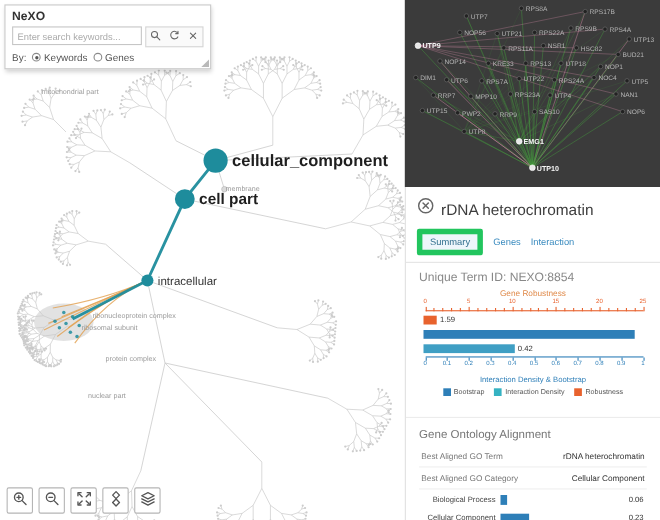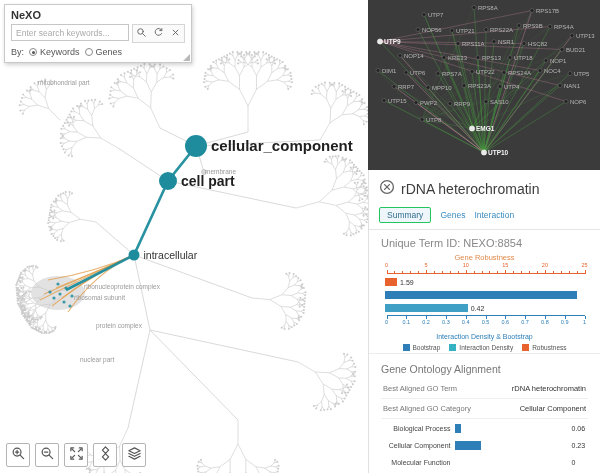--- a/index.html
+++ b/index.html
@@ -41,40 +41,40 @@
   #net-svg text{font-family:"Liberation Sans","DejaVu Sans",sans-serif}
 
   
   .panel-detail{position:absolute;left:368px;top:170px;width:232px;height:354px;background:#fff;
     border-left:1px solid #e0e0e0;overflow:hidden}
   .dt-header{display:flex;align-items:center;gap:6px;padding:9px 10px 6px}
   .dt-header svg{width:16px;height:16px;stroke:#666;fill:none;stroke-width:1.3;stroke-linecap:round;flex:none;cursor:pointer}
   .dt-title{font-size:14px;color:#3d3d3d}
   .tabs{display:flex;align-items:center;gap:9px;padding:2px 10px 6px;border-bottom:1px solid #e4e4e4}
   .tab{font-size:8.5px;color:#3a8bbf;cursor:pointer}
-  .tab.active{border:1px solid #22c55e;background:#eef6fb;border-radius:2px;padding:2px 7px;color:#33708f}
+  .tab.active{border:5px solid #22c55e;background:#eef6fb;border-radius:2px;padding:2px 7px;color:#33708f}
   .term-id{font-size:11px;color:#888;padding:7px 12px 1px}
   .sec-cap{font-size:7.5px;color:#e08a4a;text-align:center;margin-top:3px}
   #chart1{position:relative;width:208px;margin:1px auto 0}
   #chart2{position:relative;width:212px;margin:2px auto 0}
 
   .cax{position:relative;margin:0 2px}
   .cline{position:absolute;height:1px}
   .ctick{position:absolute;width:1px}
   .ctlab{position:absolute;transform:translateX(-50%);font-size:5.5px;line-height:1}
   .crow{height:12px;display:flex;align-items:center;margin:1px 0;padding-left:4px}
   .cbar{height:8px}
   .cval{font-size:7px;color:#333;margin-left:3px}
   .ccap{text-align:center;font-size:7px;margin-top:1px}
   .clegend{display:flex;justify-content:center;gap:9px;margin-top:4px}
   .clitem{display:flex;align-items:center;gap:3px}
   .clsq{width:7px;height:7px}
   .cllab{font-size:6.5px;color:#555}
 
-  .go-section{padding:6px 12px 0;border-top:1px solid #ececec;margin-top:2px}
+  .go-section{padding:6px 12px 0;border-top:1px solid #ececec;margin-top:19px}
   .go-heading{font-size:10.5px;color:#777;margin:3px 0 4px}
   .go-row{display:flex;justify-content:space-between;align-items:center;font-size:7.5px;
     padding:5px 2px;border-bottom:1px solid #efefef}
   .go-key{color:#777}
   .go-val{color:#333;text-align:right}
 
   .g2row{display:flex;align-items:center;height:15px;margin:2px 0}
   .g2lab{width:76px;text-align:right;font-size:7px;color:#444;padding-right:4px}
   .g2wrap{width:114px;height:9px;position:relative}
   .g2bar{height:9px}

